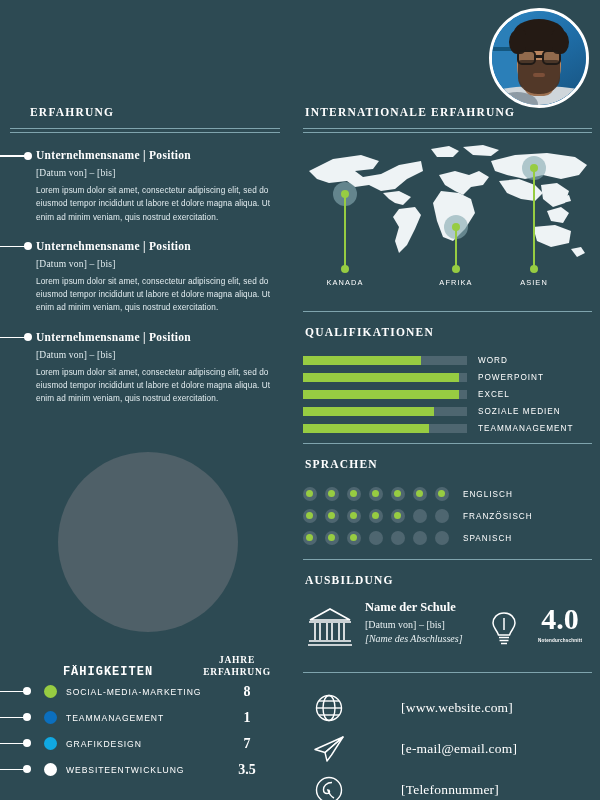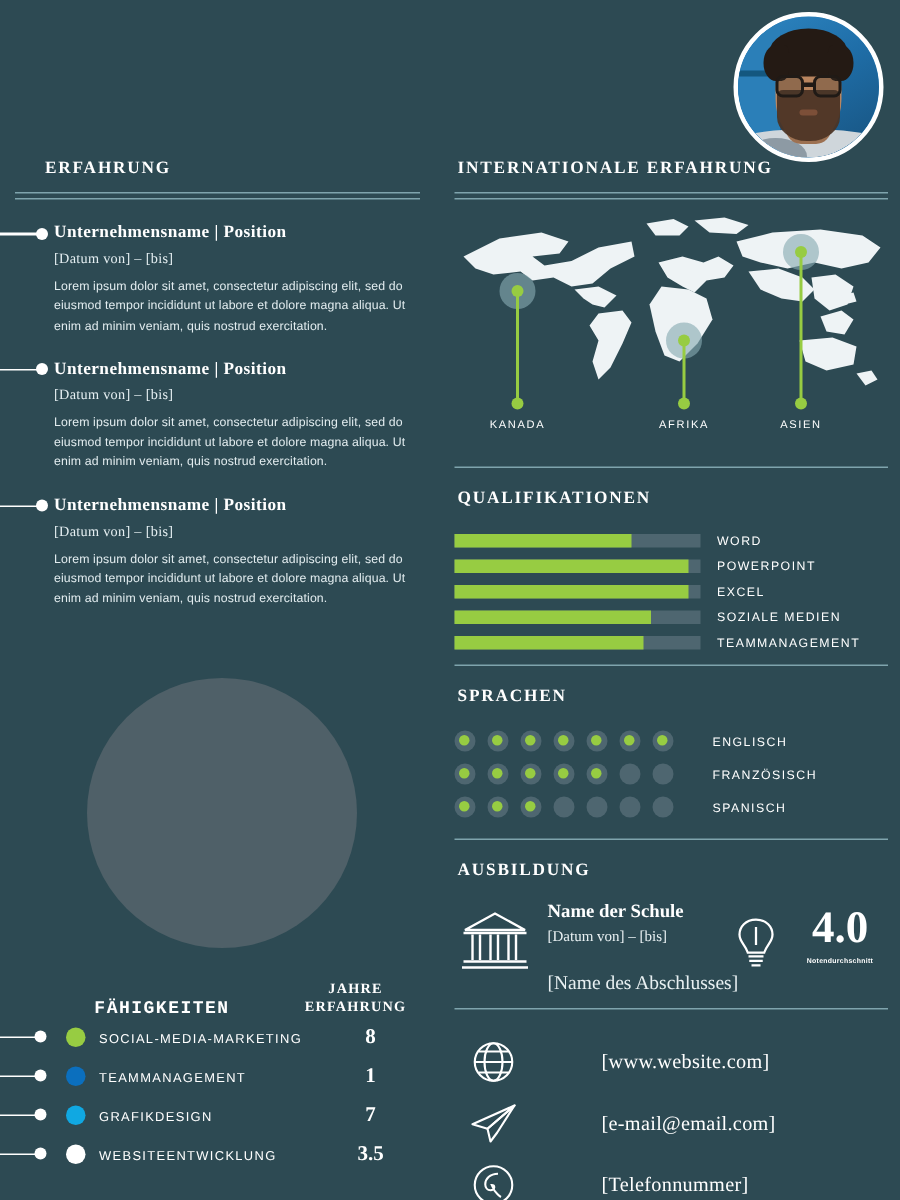--- a/index.html
+++ b/index.html
@@ -125,29 +125,29 @@
   .qual-track { width: 164px; height: 9px; background: #4e6670; }
   .qual-fill { height: 9px; background: #97cc42; }
   .qual-label { font-size: 8.2px; letter-spacing: 1px; color: #ffffff; margin-left: 11px; }
 
   
   .langs { margin: 11px 0 0 8px; }
   .lang-row { display: flex; align-items: center; height: 22px; }
   .lang-dots { width: 160px; display: flex; gap: 8px; }
   .lang-dot { width: 14px; height: 14px; border-radius: 50%; background: #4e6670; position: relative; }
   .lang-dot.on::after { content:""; position:absolute; left:3.4px; top:3.4px; width:7px; height:7px; border-radius:50%; background:#97cc42; }
-  .lang-label { font-size: 8.2px; letter-spacing: 1px; color: #ffffff; margin-left: 12px; }
+  .lang-label { font-size: 8.2px; letter-spacing: 1px; color: #ffffff; margin-left: 0; }
 
   
   .edu { position: relative; margin: 10px 0 0 8px; height: 64px; }
   .edu-icon { position: absolute; left: 4px; top: 8px; }
   .edu-text { position: absolute; left: 62px; top: 2px; }
   .edu-school { font-family: "Liberation Serif", serif; font-weight: bold; font-size: 12.5px; color: #ffffff; }
   .edu-date { font-family: "Liberation Serif", serif; font-size: 10px; color: #e8f0f2; margin-top: 4px; }
-  .edu-degree { font-family: "Liberation Serif", serif; font-size: 13px; color: #e8f0f2; margin-top: 17px; }
+  .edu-degree { font-family: "Liberation Serif", serif; font-style: italic; font-size: 10px; color: #e8f0f2; margin-top: 3px; }
   .edu-bulb { position: absolute; left: 186px; top: 12px; }
   .edu-gpa { position: absolute; left: 218px; top: 6px; text-align: center; width: 78px; }
   .gpa-num { font-family: "Liberation Serif", serif; font-weight: bold; font-size: 30px; color: #ffffff; line-height: 1; }
   .gpa-cap { font-size: 4.6px; font-weight: bold; letter-spacing: .2px; color: #ffffff; margin-top: 4px; }
 
   
   .contacts { margin: 14px 0 0 8px; }
   .contact-row { display: flex; align-items: center; height: 41px; gap: 46px; }
   .contact-icon { width: 52px; display: flex; justify-content: center; }
   .contact-text { font-family: "Liberation Serif", serif; font-size: 13.5px; color: #ffffff; letter-spacing: .2px; }

